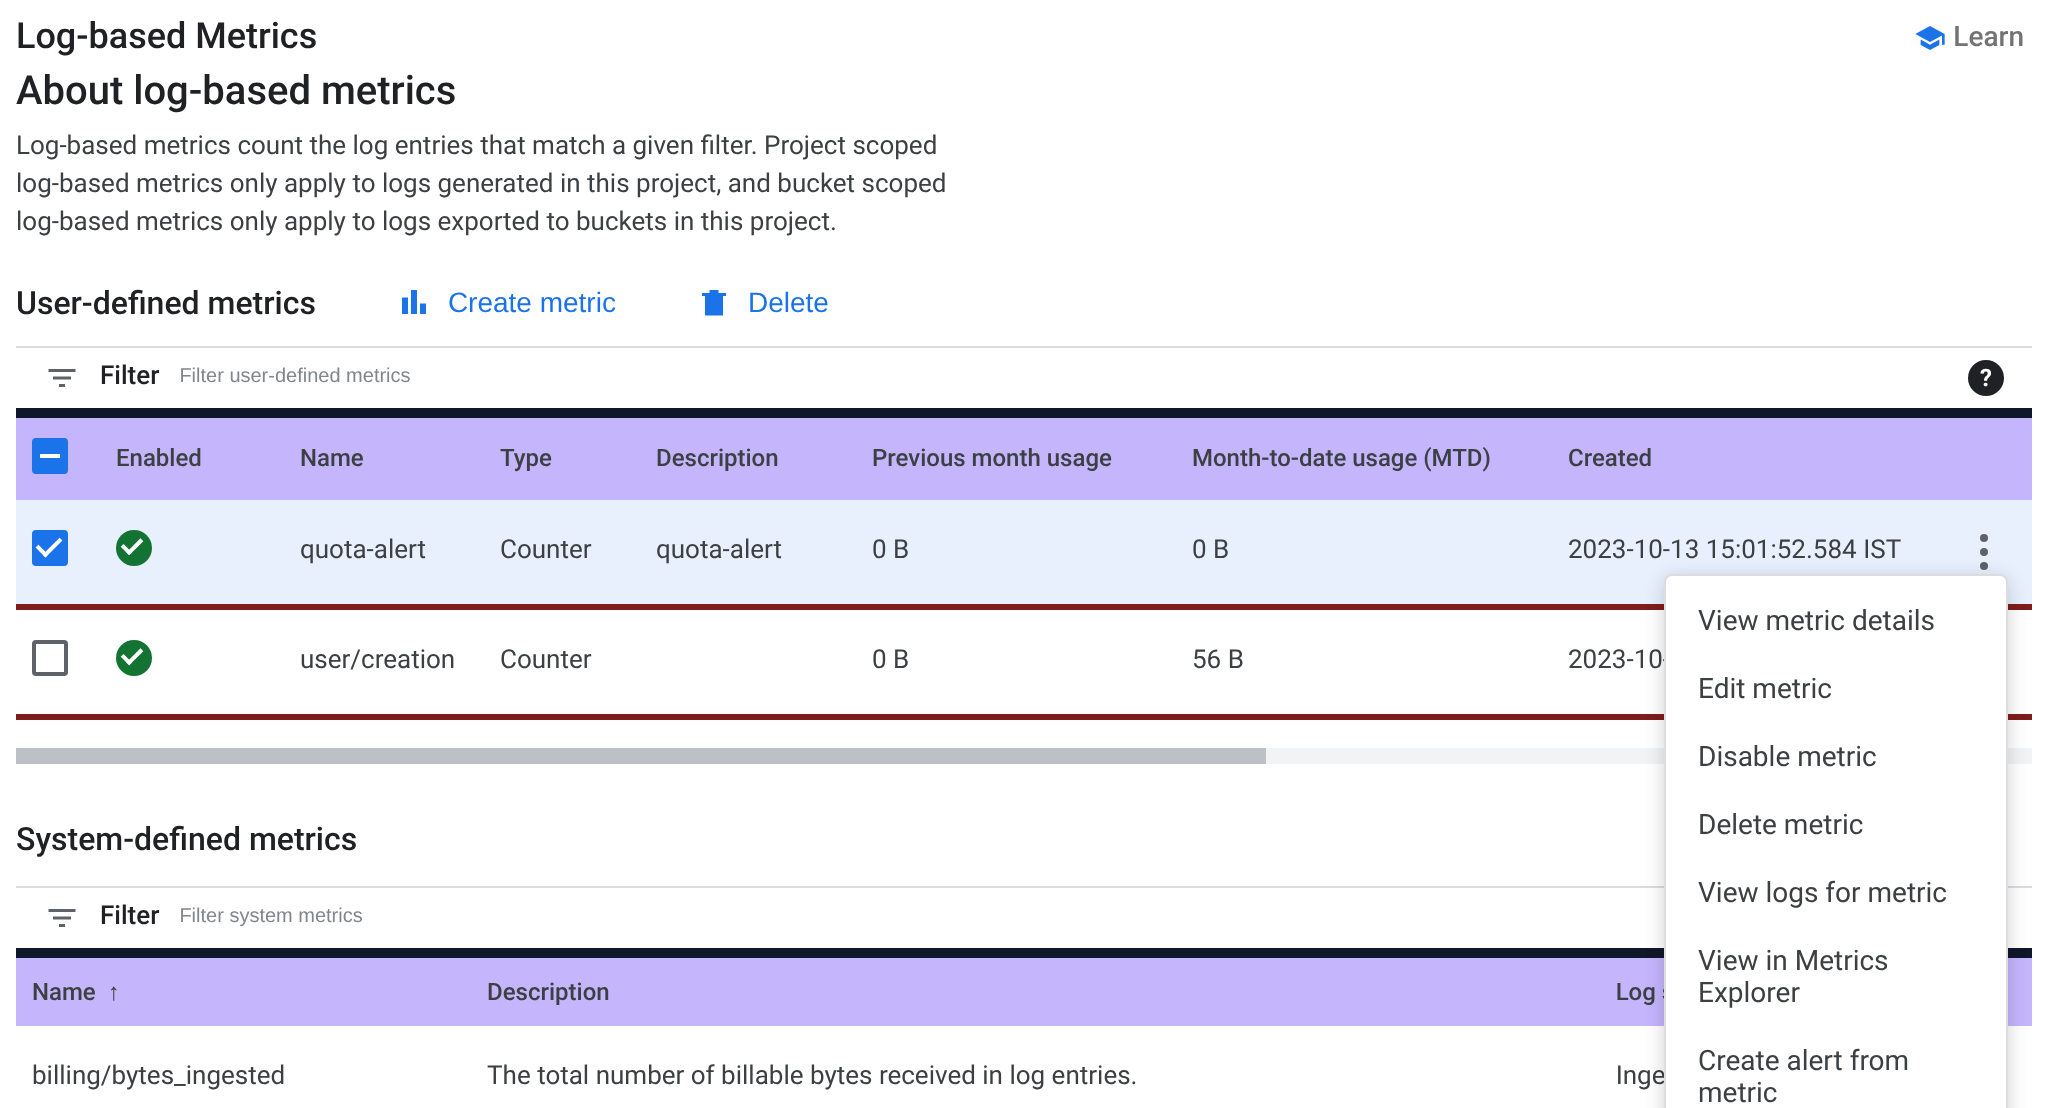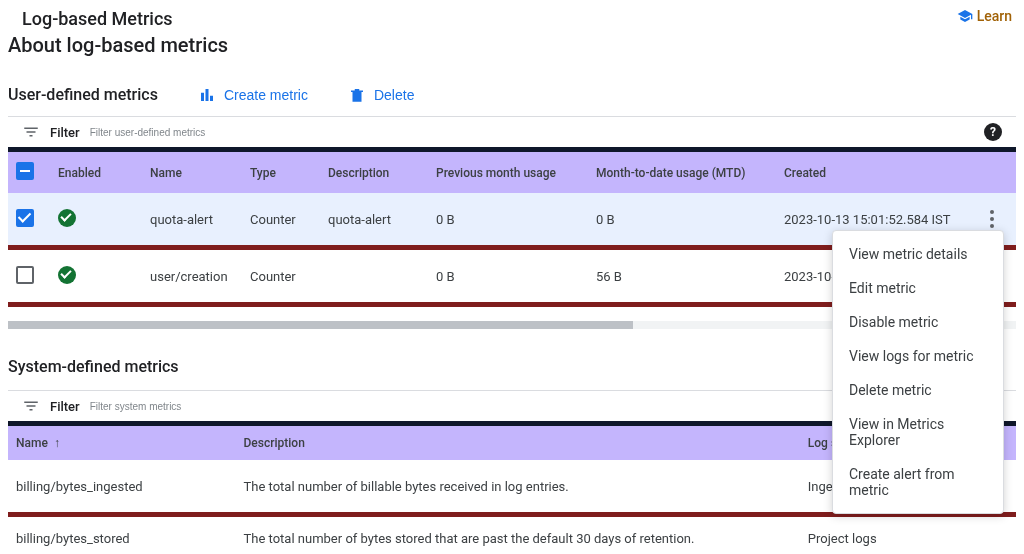--- a/index.html
+++ b/index.html
@@ -1,38 +1,38 @@
 <!DOCTYPE html>
 <html><head>
 <meta charset="utf-8">
 <style>
 * { box-sizing: border-box; margin: 0; padding: 0; }
 body { font-family: "Google Sans", Roboto, Arial, sans-serif; font-size: 13px; color: #202124; width: 1024px; background: #fff; }
-.header { display: flex; justify-content: space-between; align-items: flex-start; padding: 8px 12px 4px 8px; margin-left: 14px; }
+.header { display: flex; justify-content: space-between; align-items: center; padding: 8px 12px 4px 8px; }
 .header h1 { font-size: 18px; font-weight: 500; }
-.learn { color: #a16207; font-weight: 500; display: flex; align-items: center; gap: 4px; font-size: 14px; cursor: pointer; }
+.learn { color: #737373; font-weight: 500; display: flex; align-items: center; gap: 4px; font-size: 14px; cursor: pointer; }
 .learn svg { width: 16px; height: 16px; fill: #1a73e8; }
 .about { padding: 0 8px 20px 8px; }
 .about h2 { font-size: 20px; font-weight: 500; margin-bottom: 8px; }
 .about p { font-size: 13px; color: #3c4043; max-width: 480px; line-height: 1.45; }
 .section-bar { display: flex; gap: 40px; padding: 0 8px 8px 8px; }
 .section-bar h3 { font-size: 16px; font-weight: 500; }
 .action-btn { display: flex; align-items: center; gap: 8px; color: #1a73e8; font-weight: 500; font-size: 14px; cursor: pointer; background: none; border: none; }
 .action-btn svg { width: 18px; height: 18px; fill: #1a73e8; }
 .filter-bar { display: flex; align-items: center; gap: 10px; padding: 6px 14px; border-top: 1px solid #dadce0; border-bottom: 5px solid #0f172a; margin: 4px 8px 0 8px; }
 .filter-bar .filter-label { font-weight: 500; font-size: 13px; }
 .filter-bar input { border: none; outline: none; font-size: 10px; flex: 1; color: #5f6368; }
 .filter-bar input::placeholder { color: #80868b; }
 .filter-icon { width: 18px; height: 18px; fill: #5f6368; }
 .help-icon { width: 18px; height: 18px; background: #202124; border-radius: 50%; color: #fff; display: flex; align-items: center; justify-content: center; font-size: 12px; font-weight: bold; cursor: pointer; }
 .table-wrap { margin: 0 8px; position: relative; }
 table { width: 100%; border-collapse: collapse; }
 thead tr { background: #c4b5fd; }
 th { text-align: left; font-size: 12px; font-weight: 500; color: #3c4043; padding: 10px 8px; }
-td { padding: 14px 8px; font-size: 13px; color: #3c4043; border-bottom: 5px solid #7f1d1d; }
+td { padding: 14px 8px; font-size: 13px; color: #3c4043; border-bottom: 3px solid #7f1d1d; }
 tr.sel { background: #e8f0fe; }
 .chk { width: 18px; height: 18px; border: 2px solid #5f6368; border-radius: 2px; display: inline-block; cursor: pointer; }
 .chk.checked { background: #1a73e8; border-color: #1a73e8; position: relative; }
 .chk.checked::after { content: ""; position: absolute; left: 3px; top: -1px; width: 5px; height: 10px; border: solid #fff; border-width: 0 2px 2px 0; transform: rotate(45deg); }
 .chk.indet { background: #1a73e8; border-color: #1a73e8; position: relative; }
 .chk.indet::after { content: ""; position: absolute; left: 2px; top: 6px; width: 10px; height: 2px; background: #fff; }
 .en-icon { width: 18px; height: 18px; background: #137333; border-radius: 50%; position: relative; display: inline-block; }
 .en-icon::after { content: ""; position: absolute; left: 5px; top: 2px; width: 4px; height: 8px; border: solid #fff; border-width: 0 2px 2px 0; transform: rotate(45deg); }
 .more-btn { width: 24px; height: 24px; display: flex; align-items: center; justify-content: center; cursor: pointer; }
 .more-btn svg { width: 4px; height: 18px; fill: #5f6368; }
@@ -59,20 +59,21 @@
   <div class="learn">
     <svg viewBox="0 0 24 24">
         <path d="M12 3L1 9l11 6 9-4.91V17h2V9L12 3zM5 13.18v4L12 21l7-3.82v-4L12 17l-7-3.82z"></path>
       </svg>
     <span>Learn</span>
   </div>
 </div>
 
 <div class="about">
   <h2>About log-based metrics</h2>
+  <p>Log-based metrics count the log entries that match a given filter. Project scoped log-based metrics only apply to logs generated in this project, and bucket scoped log-based metrics only apply to logs exported to buckets in this project.</p>
 </div>
 
 <div class="section-bar">
   <h3>User-defined metrics</h3>
   <button class="action-btn">
     <svg viewBox="0 0 24 24">
         <path d="M4 9h4v11H4zM10 4h4v16h-4zM16 13h4v7h-4z"></path>
       </svg>
     <span>Create metric</span>
   </button>
@@ -147,22 +148,22 @@
             </div>
           </td>
     </tr>
   </tbody>
 </table>
 
 <div class="menu">
   <div>View metric details</div>
   <div>Edit metric</div>
   <div>Disable metric</div>
+  <div>Delete metric</div>
   <div>View logs for metric</div>
-  <div>Delete metric</div>
   <div>View in Metrics Explorer</div>
   <div>Create alert from metric</div>
 </div>
 </div>
 
 <div class="scrollbar-hint"></div>
 
 <h3 class="sys-head">System-defined metrics</h3>
 
 <div class="filter-bar">

